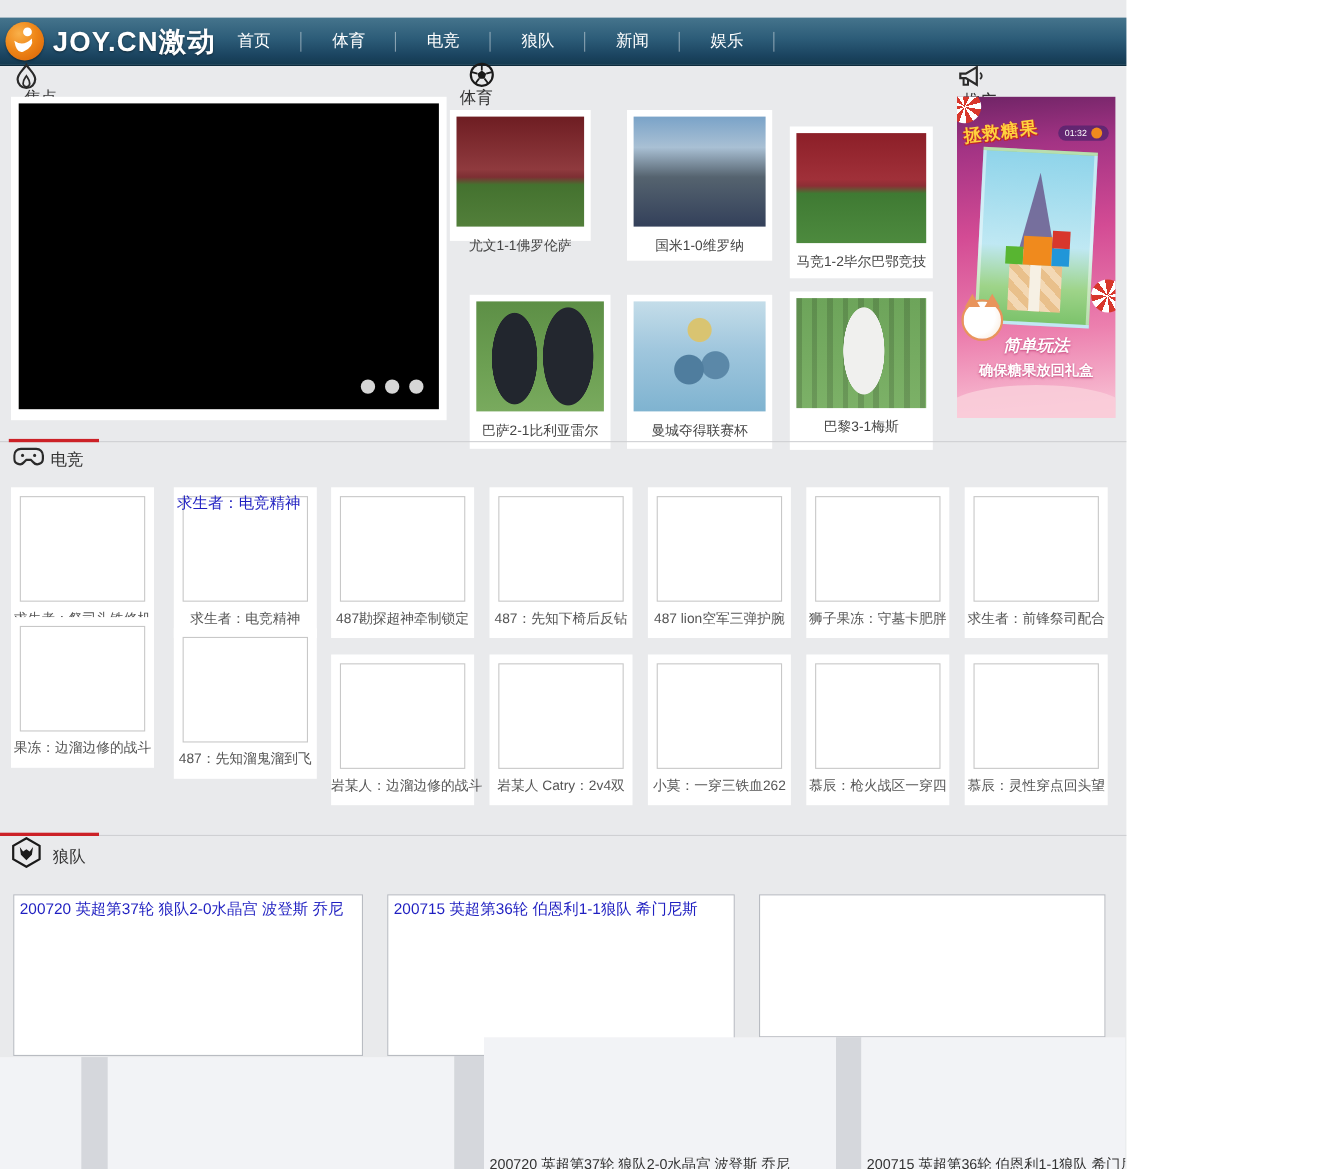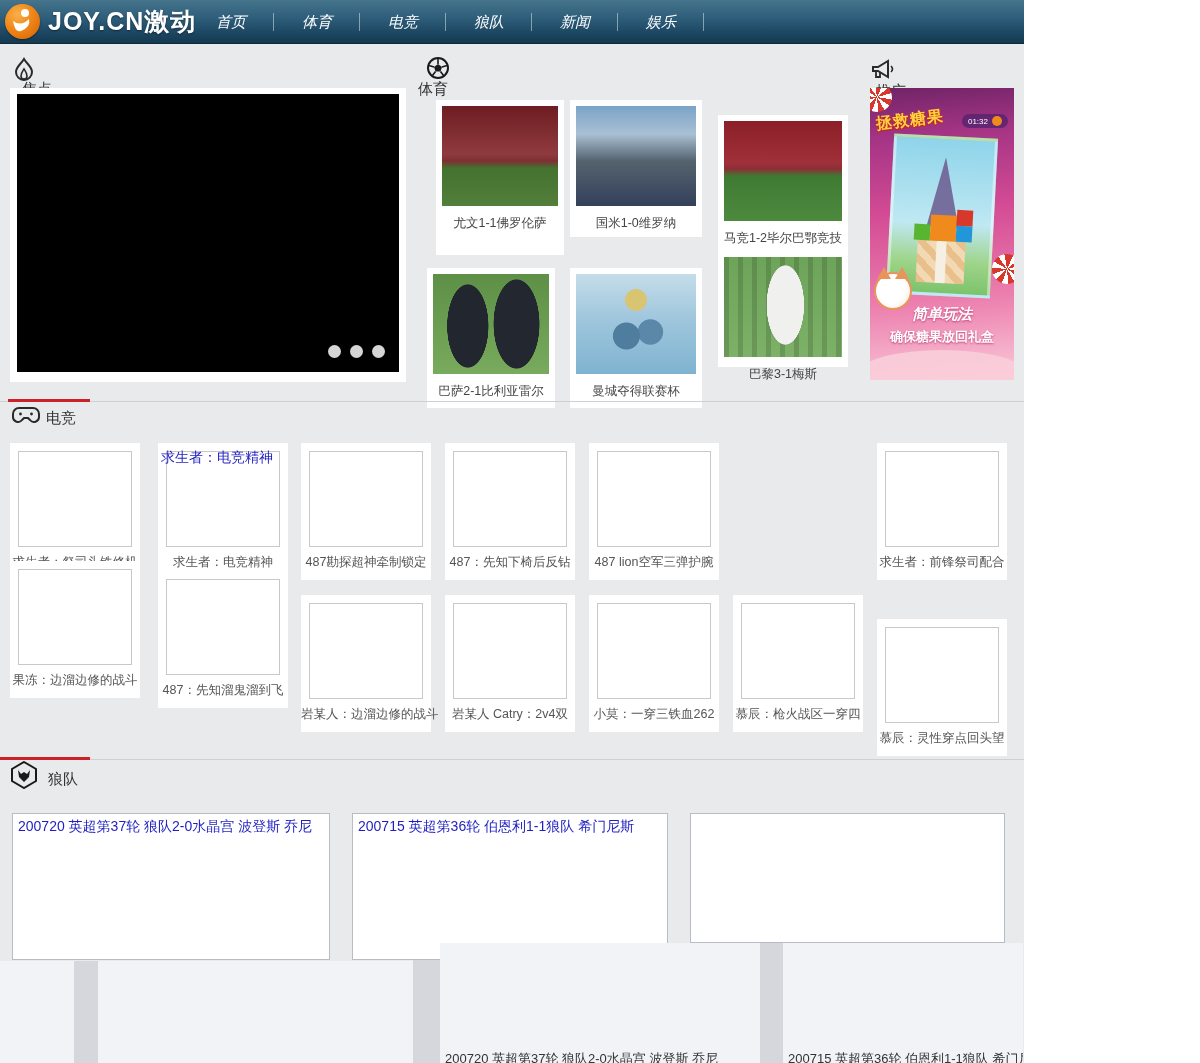--- a/index.html
+++ b/index.html
@@ -2,31 +2,31 @@
 <html><head>
 <meta charset="utf-8">
 <style>
   * { margin:0; padding:0; box-sizing:border-box; }
   html,body { background:#fff; }
   body { font-family:"Liberation Sans","DejaVu Sans",sans-serif; }
   .page { position:relative; width:1200px; height:1063px; overflow:hidden; background:#fff; }
   .content { position:absolute; left:0; top:0; width:1024px; height:1063px; background:#e9eaec; }
 
   
-  .navbar { position:absolute; left:0; top:0; width:1024px; height:44px;
+  .navbar { position:absolute; left:0; top:16px; width:1024px; height:44px;
     background:linear-gradient(180deg,#45748c 0%,#2c5c78 45%,#1b4460 80%,#143a50 100%);
     border-bottom:1px solid #0d2b3d; }
   .logo { position:absolute; left:5px; top:4px; display:flex; align-items:center; cursor:pointer; }
   .logo-circle { width:35px; height:35px; border-radius:50%;
     background:radial-gradient(circle at 35% 30%, #f9b04a 0%, #ef8718 45%, #d95f04 100%);
     position:relative; box-shadow:0 1px 2px rgba(0,0,0,.4); }
   .logo-circle svg { position:absolute; left:4px; top:3px; }
   .logo-text { color:#fff; font-size:25px; font-weight:bold; margin-left:8px; letter-spacing:1px;
     text-shadow:0 1px 2px rgba(0,0,0,.45); }
-  .nav-list { position:absolute; left:188px; top:0; height:44px; display:flex; list-style:none;font-style:italic; }
+  .nav-list { position:absolute; left:188px; top:0; height:44px; display:flex; list-style:none; }
   .nav-item { width:86px; height:44px; line-height:44px; text-align:center; color:#fff;
     font-size:15px; position:relative; cursor:pointer; }
   .nav-item::after { content:""; position:absolute; right:0; top:13px; width:1px; height:18px;
     background:rgba(255,255,255,.45); }
 
   
   .sec-label { position:absolute; font-size:15px; color:#333; }
   .sec-icon { position:absolute; }
   .divider { position:absolute; height:1px; background:#cfd0d3; }
   .red-seg { position:absolute; height:3px; background:#cc2127; z-index:6; }
@@ -152,41 +152,41 @@
 
     <div class="sec-icon" style="left:426px; top:56px;">
       <svg width="24" height="24" viewBox="0 0 24 24">
         <circle cx="12" cy="12" r="10" fill="none" stroke="#1a1a1a" stroke-width="2"></circle>
         <polygon points="12,8 16,11 14.5,15.5 9.5,15.5 8,11" fill="#1a1a1a"></polygon>
         <path d="M12 8 V3 M16 11 L21 9.5 M14.5 15.5 L17.5 19.5 M9.5 15.5 L6.5 19.5 M8 11 L3 9.5" stroke="#1a1a1a" stroke-width="1.6"></path>
       </svg>
     </div>
     <div class="sec-label" style="left:418px; top:80px;">体育</div>
 
-    <div class="s-card" style="left:436px; top:100px; width:128px; height:155px;">
+    <div class="s-card" style="left:409px; top:100px; width:128px; height:119px;">
       <div class="s-img img-juve"></div>
       <div class="s-cap">尤文1-1佛罗伦萨</div>
     </div>
     <div class="s-card" style="left:570px; top:100px; width:132px; height:137px;">
       <div class="s-img img-inter"></div>
       <div class="s-cap">国米1-0维罗纳</div>
     </div>
     <div class="s-card" style="left:718px; top:115px; width:130px; height:138px;">
       <div class="s-img img-atm"></div>
       <div class="s-cap">马竞1-2毕尔巴鄂竞技</div>
     </div>
     <div class="s-card" style="left:427px; top:268px; width:128px; height:140px;">
       <div class="s-img img-barca"></div>
       <div class="s-cap">巴萨2-1比利亚雷尔</div>
     </div>
     <div class="s-card" style="left:570px; top:268px; width:132px; height:140px;">
       <div class="s-img img-city"></div>
       <div class="s-cap">曼城夺得联赛杯</div>
     </div>
-    <div class="s-card" style="left:718px; top:251px; width:130px; height:116px;">
+    <div class="s-card" style="left:718px; top:265px; width:130px; height:144px;">
       <div class="s-img img-psg"></div>
       <div class="s-cap">巴黎3-1梅斯</div>
     </div>
 
     <div class="sec-icon" style="left:871px; top:58px;">
       <svg width="26" height="24" viewBox="0 0 26 24" fill="none" stroke="#2a2a2a" stroke-width="2">
         <path d="M2 9 h5 l10 -6 v16 l-10 -6 h-5 z"></path>
         <path d="M5 13 v6 h4 v-5" stroke-width="1.8"></path>
         <path d="M20 8 q3 3 0 6" stroke-width="1.6"></path>
       </svg>
@@ -241,20 +241,24 @@
       <div class="e-cap">487勘探超神牵制锁定</div>
     </div>
     <div class="e-card" style="left:445px; top:443px;">
       <div class="e-ph"></div>
       <div class="e-cap">487：先知下椅后反钻</div>
     </div>
     <div class="e-card" style="left:589px; top:443px;">
       <div class="e-ph"></div>
       <div class="e-cap">487 lion空军三弹护腕</div>
     </div>
+    <div class="e-card" style="left:733px; top:443px;">
+      <div class="e-ph"></div>
+      <div class="e-cap">狮子果冻：守墓卡肥胖</div>
+    </div>
     <div class="e-card" style="left:877px; top:443px;">
       <div class="e-ph"></div>
       <div class="e-cap">求生者：前锋祭司配合</div>
     </div>
     <div class="e-card" style="left:10px; top:561px;">
       <div class="e-ph"></div>
       <div class="e-cap">果冻：边溜边修的战斗</div>
     </div>
     <div class="e-card" style="left:158px; top:571px;">
       <div class="e-ph"></div>
@@ -269,21 +273,21 @@
       <div class="e-cap">岩某人 Catry：2v4双</div>
     </div>
     <div class="e-card" style="left:589px; top:595px;">
       <div class="e-ph"></div>
       <div class="e-cap">小莫：一穿三铁血262</div>
     </div>
     <div class="e-card" style="left:733px; top:595px;">
       <div class="e-ph"></div>
       <div class="e-cap">慕辰：枪火战区一穿四</div>
     </div>
-    <div class="e-card" style="left:877px; top:595px;margin-top:24px;">
+    <div class="e-card" style="left:877px; top:595px;">
       <div class="e-ph"></div>
       <div class="e-cap">慕辰：灵性穿点回头望</div>
     </div>
 
     <div class="divider" style="left:0; top:759px; width:1024px; z-index:5;"></div>
     <div class="red-seg" style="left:0; top:757px; width:90px;"></div>
     <div class="sec-icon" style="left:10px; top:761px; z-index:6;">
       <svg width="28" height="28" viewBox="0 0 28 28" fill="none" stroke="#1a1a1a" stroke-width="2">
         <polygon points="14,1 26,8 26,20 14,27 2,20 2,8"></polygon>
         <path d="M8 9 l3 4 l3 -2 l3 2 l3 -4 l-1 7 l-5 5 l-5 -5 z" fill="#1a1a1a" stroke="none"></path>

